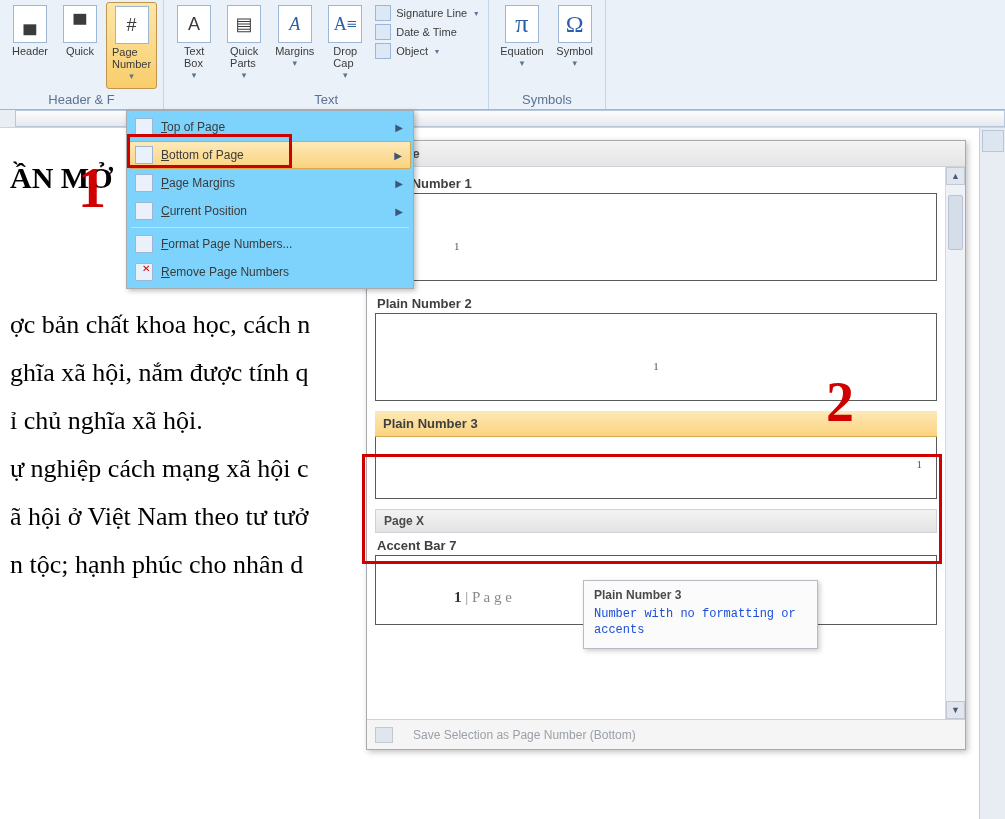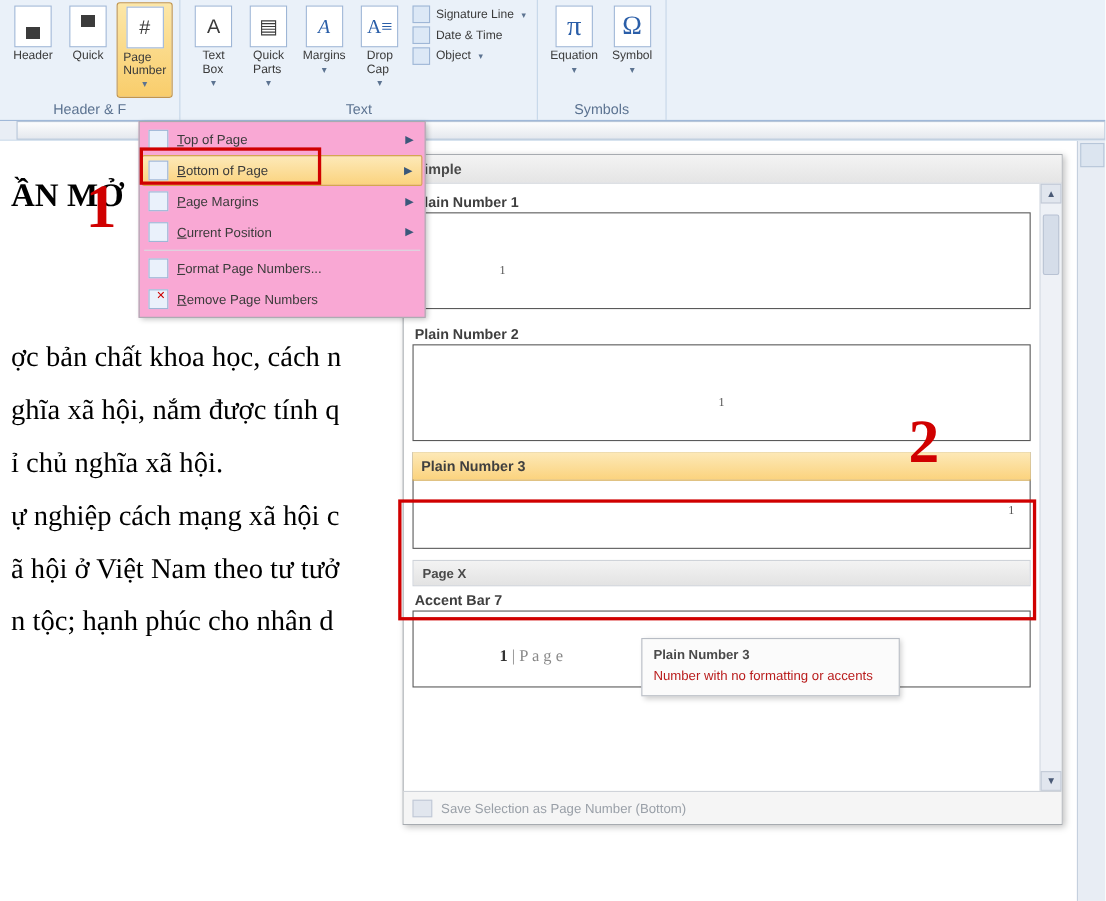--- a/index.html
+++ b/index.html
@@ -21,21 +21,21 @@
 .ruler { height:18px; background:#e9eef5; border-bottom:1px solid #c5d6e8; position:relative; }
 .ruler-inner { position:absolute; left:15px; right:0; top:0; bottom:0; background:linear-gradient(#fdfdfd,#e4e8ee); border:1px solid #b7c6d9; }
 
 .doc-area { position:absolute; left:0; top:128px; right:0; bottom:0; background:#fff; font-family:"Times New Roman", serif; font-size:26px; color:#000; line-height:1.85; padding-left:10px; }
 .doc-heading { font-size:30px; font-weight:bold; margin-top:22px; }
 .doc-body { margin-top:95px; }
 
 .annot { position:absolute; font-family:"Times New Roman",serif; font-size:56px; font-weight:bold; color:#d00000; z-index:200; }
 .redbox { position:absolute; border:3px solid #d00000; z-index:200; pointer-events:none; }
 
-.submenu1 { position:absolute; left:126px; top:110px; width:261px; background:#f9a8d4; border:1px solid #a7abb0; box-shadow:2px 2px 5px rgba(0,0,0,.25); z-index:20; padding:2px; }
+.submenu1 { position:absolute; left:126px; top:110px; width:288px; background:#7dd3fc; border:1px solid #a7abb0; box-shadow:2px 2px 5px rgba(0,0,0,.25); z-index:20; padding:2px; }
 .submenu1 .sep { border-top:1px solid #d7dbe0; margin:2px 2px; }
 .mi { display:flex; align-items:center; padding:5px 6px; gap:8px; font-size:12px; color:#3b3b3b; cursor:pointer; position:relative; }
 .mi .ic2 { width:18px; height:18px; background:#eaf1fb; border:1px solid #9eb6d6; flex:none; }
 .mi .ic2.red::after { content:"✕"; color:#c00; font-size:10px; position:relative; left:6px; top:-3px; }
 .mi .arw { position:absolute; right:8px; color:#3b587a; font-size:10px; }
 .mi.hover { background:linear-gradient(#fde9b8,#fbd37e); border:1px solid #d3a84f; border-radius:2px; padding:4px 5px; }
 .mi .ul { text-decoration:underline; }
 
 .gallery { position:absolute; left:366px; top:140px; width:600px; height:610px; background:#fff; border:1px solid #a7abb0; box-shadow:2px 2px 6px rgba(0,0,0,.25); z-index:15; }
 .gal-head { background:linear-gradient(#f3f3f3,#e5e5e5); border-bottom:1px solid #cfd3d9; padding:5px 10px; font-weight:bold; color:#4a4a4a; font-size:13px; }
@@ -46,26 +46,26 @@
 .gal-scroll .track { position:absolute; top:18px; bottom:18px; left:2px; right:2px; }
 .gal-scroll .thumb { position:absolute; top:10px; left:0; right:0; height:55px; background:#d5dde9; border:1px solid #b8c2d3; border-radius:2px; }
 .opt-title { font-weight:bold; color:#3f3f3f; font-size:13px; padding:5px 0 2px 2px; }
 .opt-prev { border:1px solid #5a5a5a; height:88px; margin-bottom:10px; background:#fff; position:relative; font-family:"Times New Roman",serif; }
 .opt-prev.sel .opt-title-in { background:linear-gradient(#fde9b8,#fbd37e); border-bottom:1px solid #d3a84f; margin:-1px -1px 0 -1px; padding:5px 8px; font-weight:bold; color:#3f3f3f; font-size:13px; font-family:"Segoe UI",sans-serif; }
 .opt-prev .num { position:absolute; font-size:11px; color:#555; }
 .opt-prev .num.l { left:78px; bottom:28px; }
 .opt-prev .num.c { left:50%; bottom:28px; transform:translateX(-50%);}
 .opt-prev .num.r { right:14px; bottom:28px; }
 .cat-head { background:linear-gradient(#f3f3f3,#e3e3e3); border:1px solid #cfd3d9; padding:4px 8px; font-weight:bold; color:#4a4a4a; font-size:12px; margin-top:2px; }
-.gal-foot { position:absolute; bottom:0; left:0; right:0; height:30px; border-top:1px solid #cfd3d9; background:#f5f5f5; display:flex; align-items:center; gap:8px; padding:0 8px; color:#9aa0a8; font-size:12px; }
+.gal-foot { position:absolute; bottom:0; left:0; right:0; height:30px; border-top:1px solid #cfd3d9; background:#f5f5f5; display:flex; align-items:center; gap:20px; padding:0 8px; color:#9aa0a8; font-size:12px; }
 .gal-foot .ic3 { width:18px; height:16px; background:#e1e6ee; border:1px solid #c1c9d6; }
 
 .tooltip { position:absolute; left:583px; top:580px; width:235px; background:#fbfbfb; border:1px solid #b7bcc4; box-shadow:2px 2px 5px rgba(0,0,0,.2); padding:7px 10px 10px 10px; z-index:30; font-size:12px; }
 .tooltip .tt-title { font-weight:bold; color:#4a4a4a; margin-bottom:4px; }
-.tooltip .tt-body { color:#b91c1c; line-height:1.35; }
+.tooltip .tt-body { color:#1d4ed8; line-height:1.35;font-family:Liberation Mono, monospace; }
 
 .side-panel { position:absolute; right:0; top:128px; width:26px; bottom:0; background:#e8edf4; border-left:1px solid #c5d0de; z-index:5; }
 .side-panel .tool { width:22px; height:22px; margin:2px auto; background:#dce5f0; border:1px solid #b7c6d9; }
 
 .accent-prev { border:1px solid #5a5a5a; height:70px; background:#fff; position:relative; font-family:"Times New Roman",serif; }
 .accent-prev .txt { position:absolute; left:78px; bottom:18px; font-size:15px; color:#8a8a8a; }
 </style>
 </head>
 <body>
 

